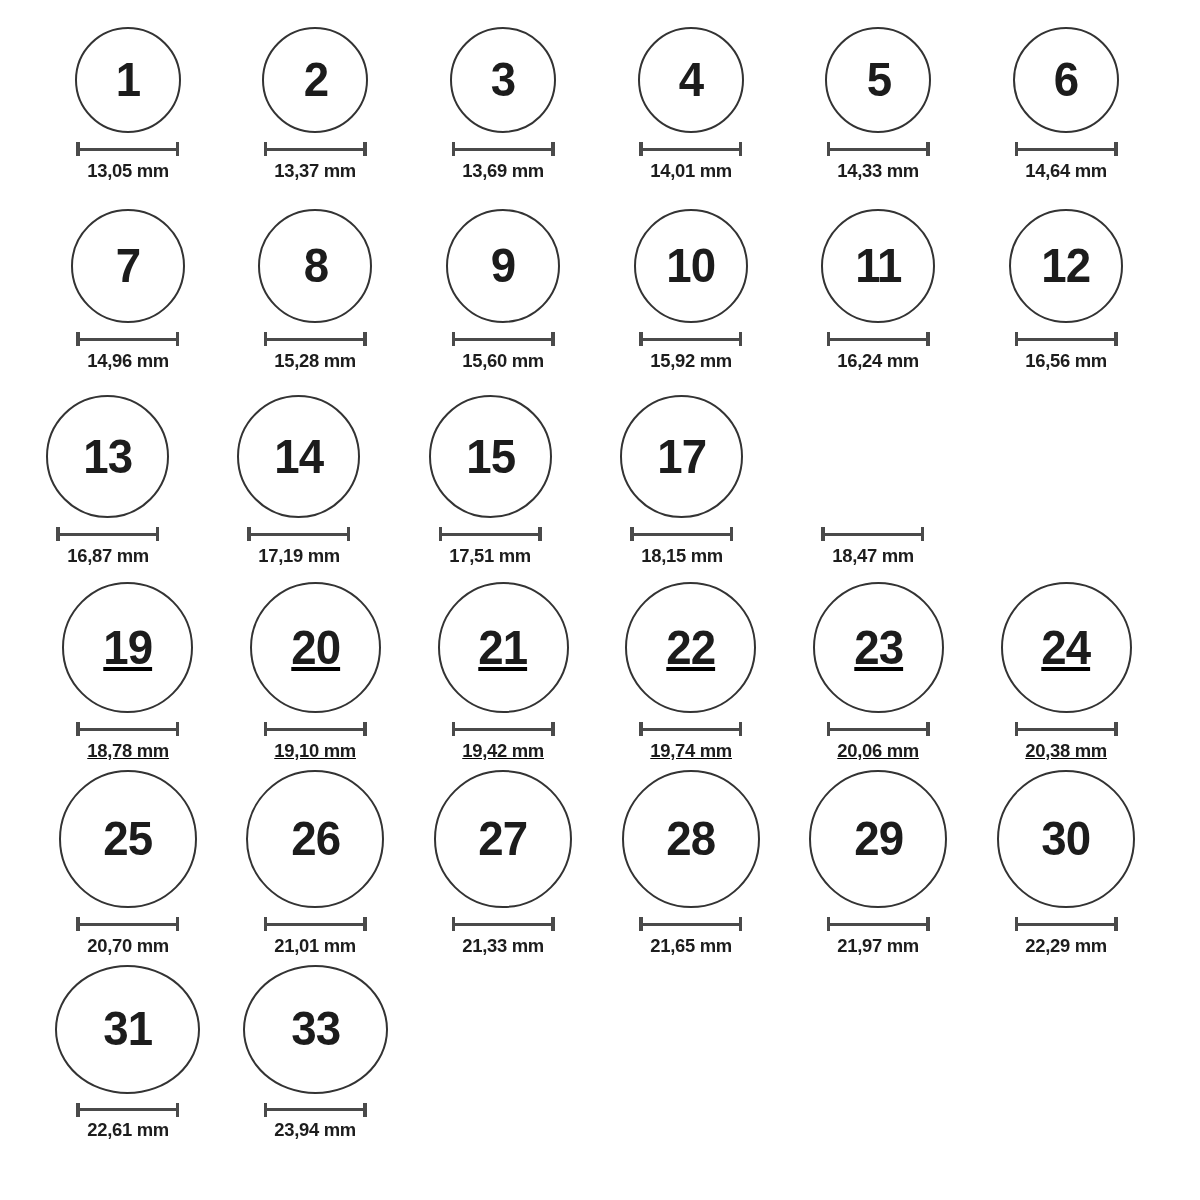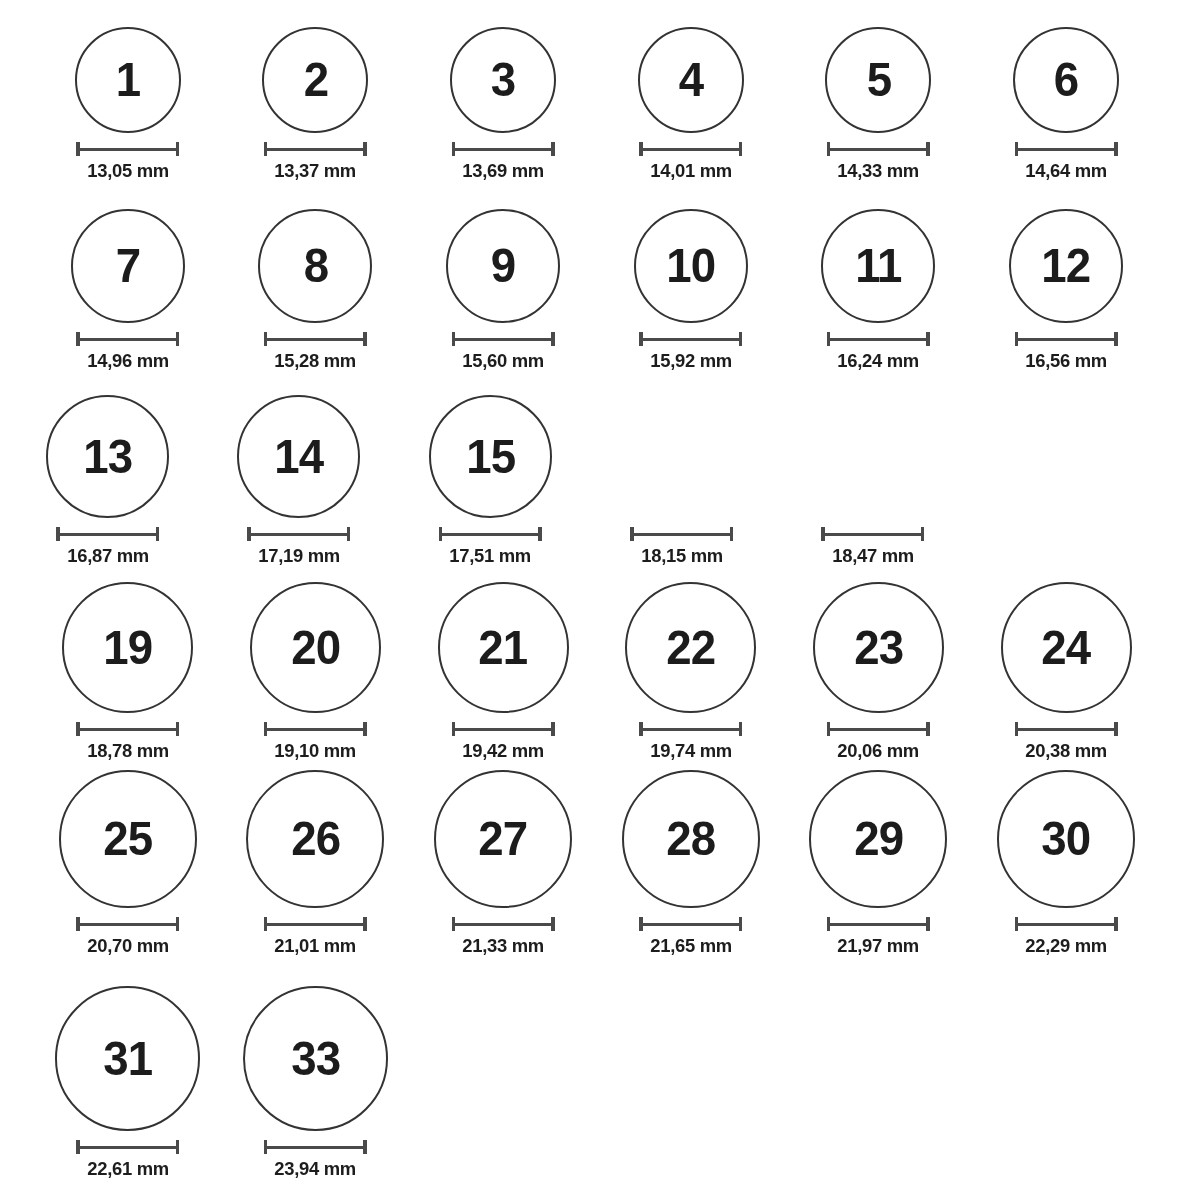--- a/index.html
+++ b/index.html
@@ -2,24 +2,24 @@
 <html><head>
 <meta charset="utf-8">
 <style>
   html,body{margin:0;padding:0;background:#ffffff;}
   body{width:1200px;height:1200px;overflow:hidden;
        font-family:"Liberation Sans","DejaVu Sans",sans-serif;}
   .chart{width:1200px;}
   .row{display:flex;justify-content:flex-start;box-sizing:border-box;
        padding-left:34px;padding-right:40px;}
   .row-1{height:190px;} .row-2{height:190px;} .row-3{height:195px;padding-left:12px;}
-  .row-4{height:195px;} .row-5{height:195px;justify-content:space-between;} .row-6{height:235px;}
+  .row-4{height:195px;text-decoration:underline;} .row-5{height:195px;justify-content:space-between;} .row-6{height:235px;}
   .cell{flex:0 0 16.6667%;display:flex;flex-direction:column;align-items:center;
         justify-content:flex-end;box-sizing:border-box;padding-bottom:8px;}
-  .row-6 .cell{padding-bottom:20px;}
+  .row-6 .cell{padding-bottom:59px;}
   .circle{border:2.5px solid #333333;border-radius:50%;
           display:flex;align-items:center;justify-content:center;background:#ffffff;}
   .row-1 .circle{width:102px;height:102px;}
   .row-2 .circle{width:110px;height:110px;}
   .row-3 .circle{width:119px;height:119px;}
   .row-4 .circle{width:127px;height:127px;}
   .row-5 .circle{width:134px;height:134px;}
   .row-6 .circle{width:141px;height:141px;}
   .num{font-size:48px;font-weight:700;color:#1c1c1c;letter-spacing:-1px;
        transform:scaleX(.95);line-height:1;}
@@ -182,20 +182,23 @@
       <span class="num">15</span>
     </div>
     <div class="measure">
       <div class="bar"></div>
     </div>
     <span class="size">17,51 mm</span>
   </div>
 
 
   <div class="cell">
+    <div class="circle">
+      <span class="num">17</span>
+    </div>
     <div class="measure">
       <div class="bar"></div>
     </div>
     <span class="size">18,15 mm</span>
   </div>
 
   <div class="cell">
     <div class="measure">
       <div class="bar"></div>
     </div>

